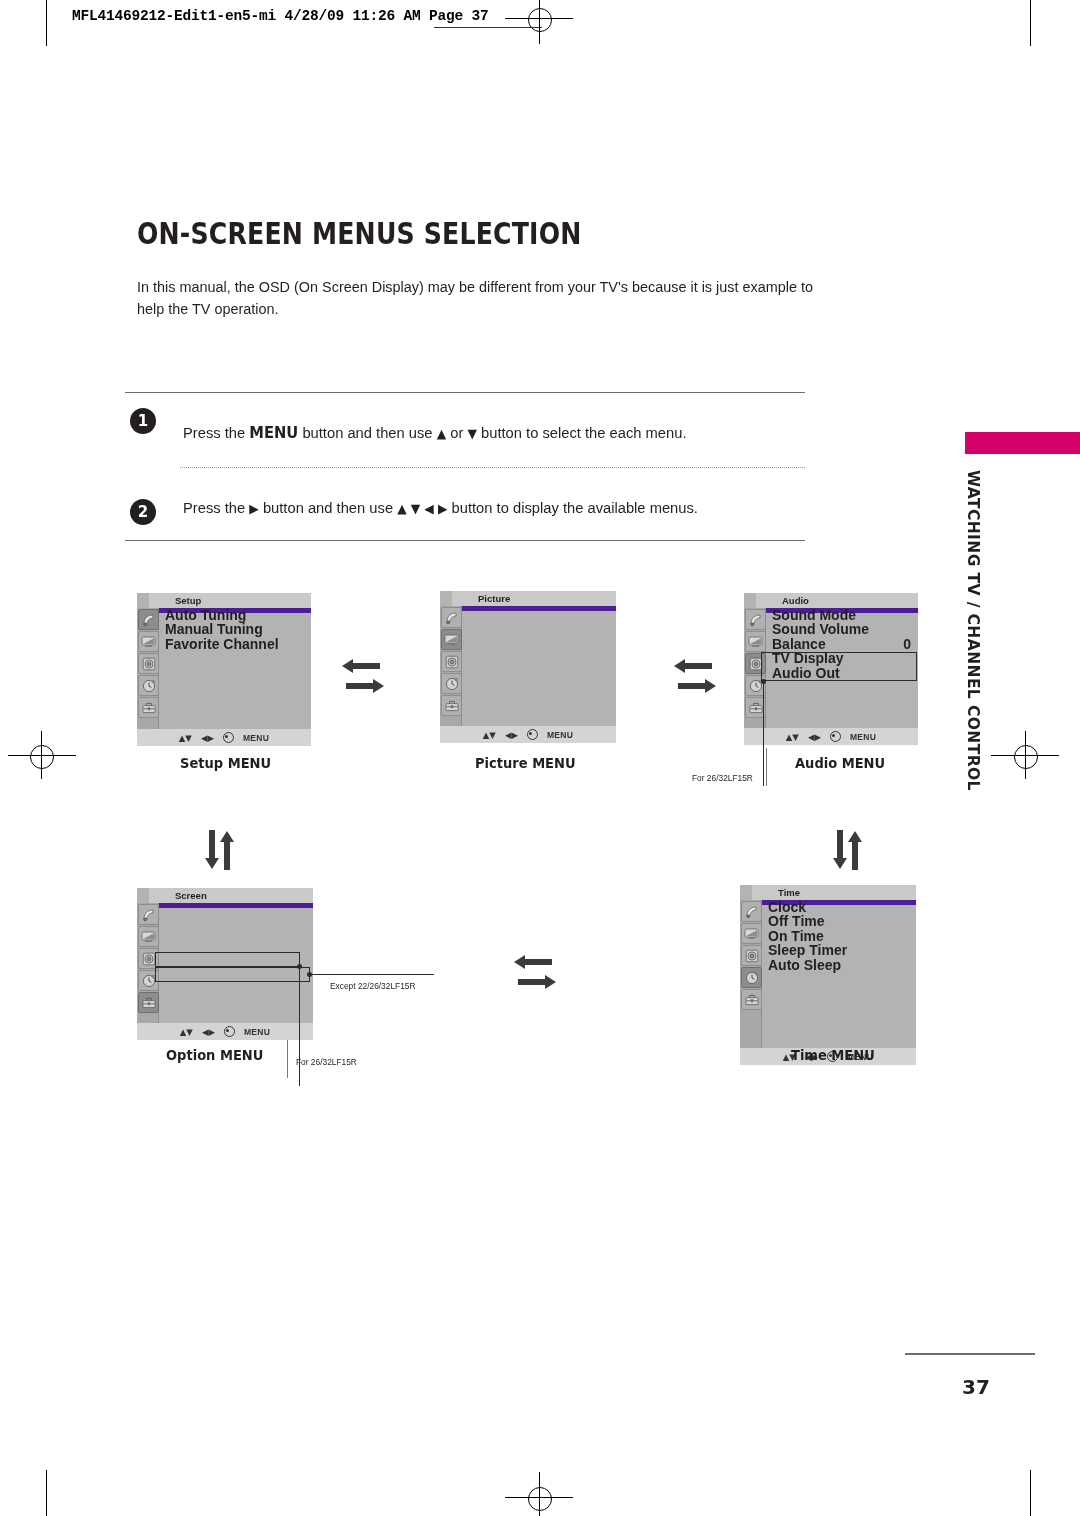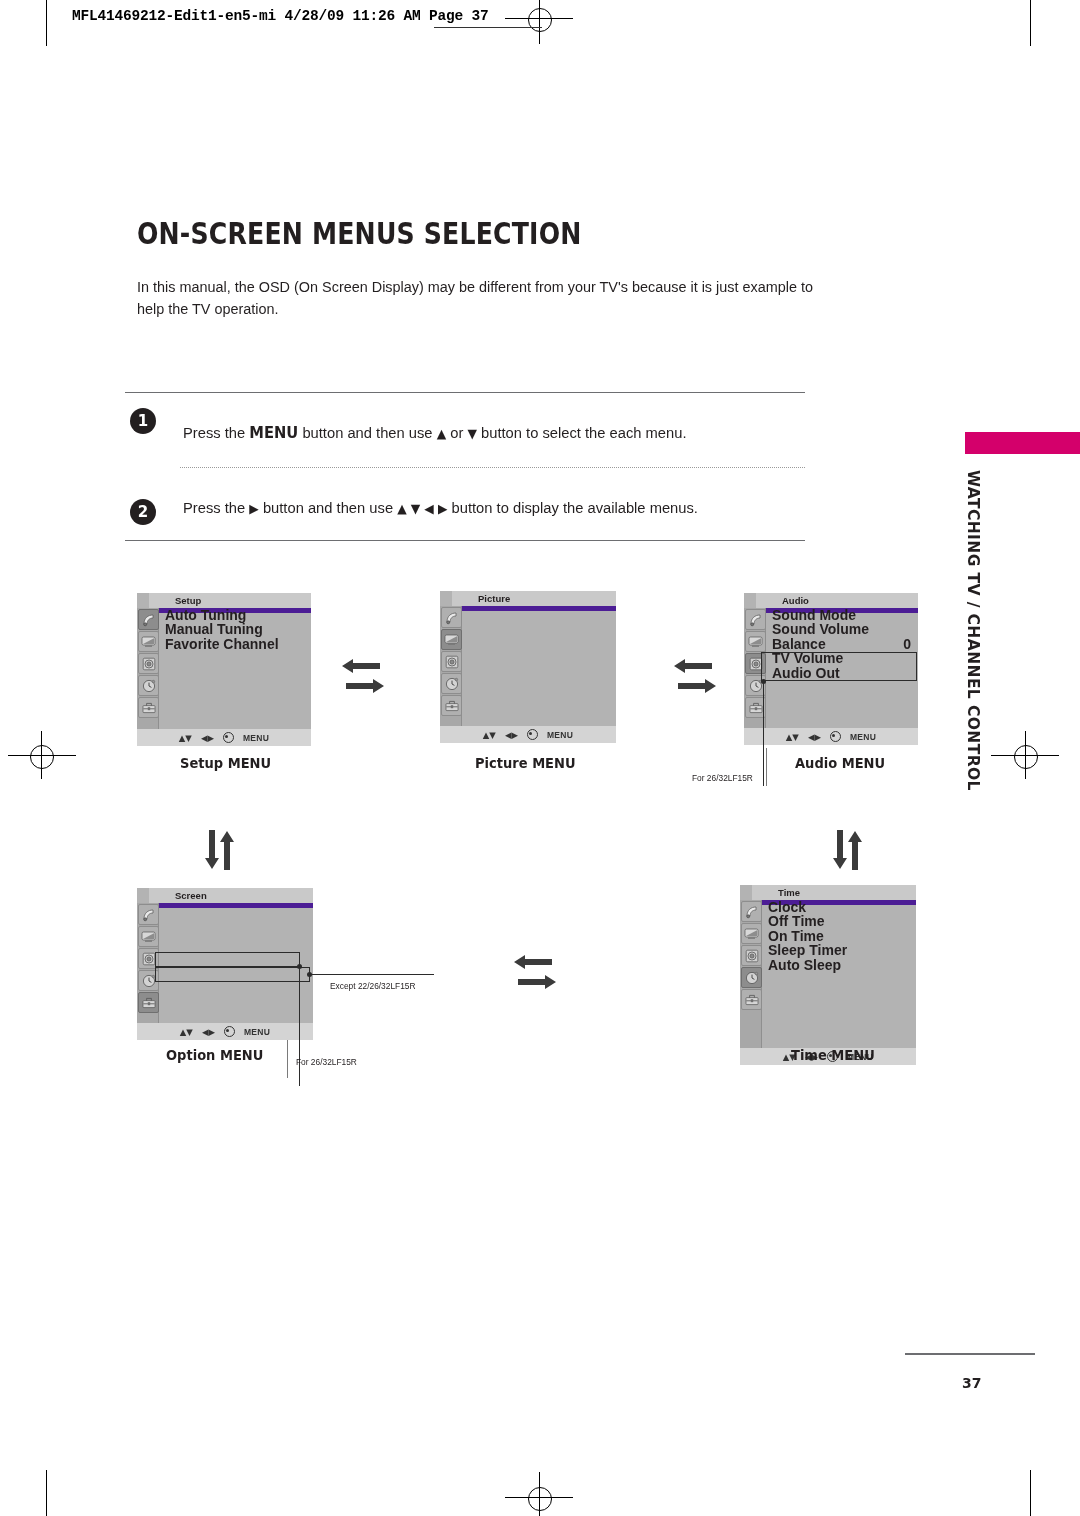--- a/index.html
+++ b/index.html
@@ -124,21 +124,21 @@
   .tab-bar{position:absolute;background:#d4006b;}
   .tab-text{
     position:absolute;font-size:15.5px;font-weight:700;color:#231f20;
     white-space:nowrap;letter-spacing:0.4px;
     font-family:"DejaVu Sans",sans-serif;
     transform-origin:left top;
   }
 
   .foot-rule{position:absolute;background:#6d6e71;height:1.5px;}
   .pageno{
-    position:absolute;font-size:14px;font-weight:700;color:#231f20;
+    position:absolute;font-size:20px;font-weight:700;color:#231f20;
     font-family:"DejaVu Sans",sans-serif;
   }
 </style>
 </head>
 <body>
 
 <div class="reg-line" style="left:46px;top:0;width:1px;height:46px;"></div>
 <div class="reg-line" style="left:1030px;top:0;width:1px;height:46px;"></div>
 <div class="reg-line" style="left:46px;top:1470px;width:1px;height:46px;"></div>
 <div class="reg-line" style="left:1030px;top:1470px;width:1px;height:46px;"></div>
@@ -327,21 +327,21 @@
             <path d="M4.6 4.6 L4.6 2.4 L9.4 2.4 L9.4 4.6" fill="none" stroke="#555" stroke-width="0.8"></path>
             <rect x="1" y="7" width="12" height="1.4" fill="#8a8a8a"></rect>
             <rect x="5.8" y="6.2" width="2.4" height="3" fill="#6f6f6f"></rect>
           </svg>
       </div>
     </div>
     <div class="osd-items">
       <div class="osd-item"><span>Sound Mode</span></div>
       <div class="osd-item"><span>Sound Volume</span></div>
       <div class="osd-item"><span>Balance</span><span class="val">0</span></div>
-      <div class="osd-item"><span>TV Volume</span></div>
+      <div class="osd-item"><span>TV Display</span></div>
       <div class="osd-item"><span>Audio Out</span></div>
     </div>
     <div class="osd-foot">
       <span>▲▼</span>
       <span>◀▶</span>
       <span class="dot"></span>
       <span class="mlbl">MENU</span>
     </div>
   </div>
 

